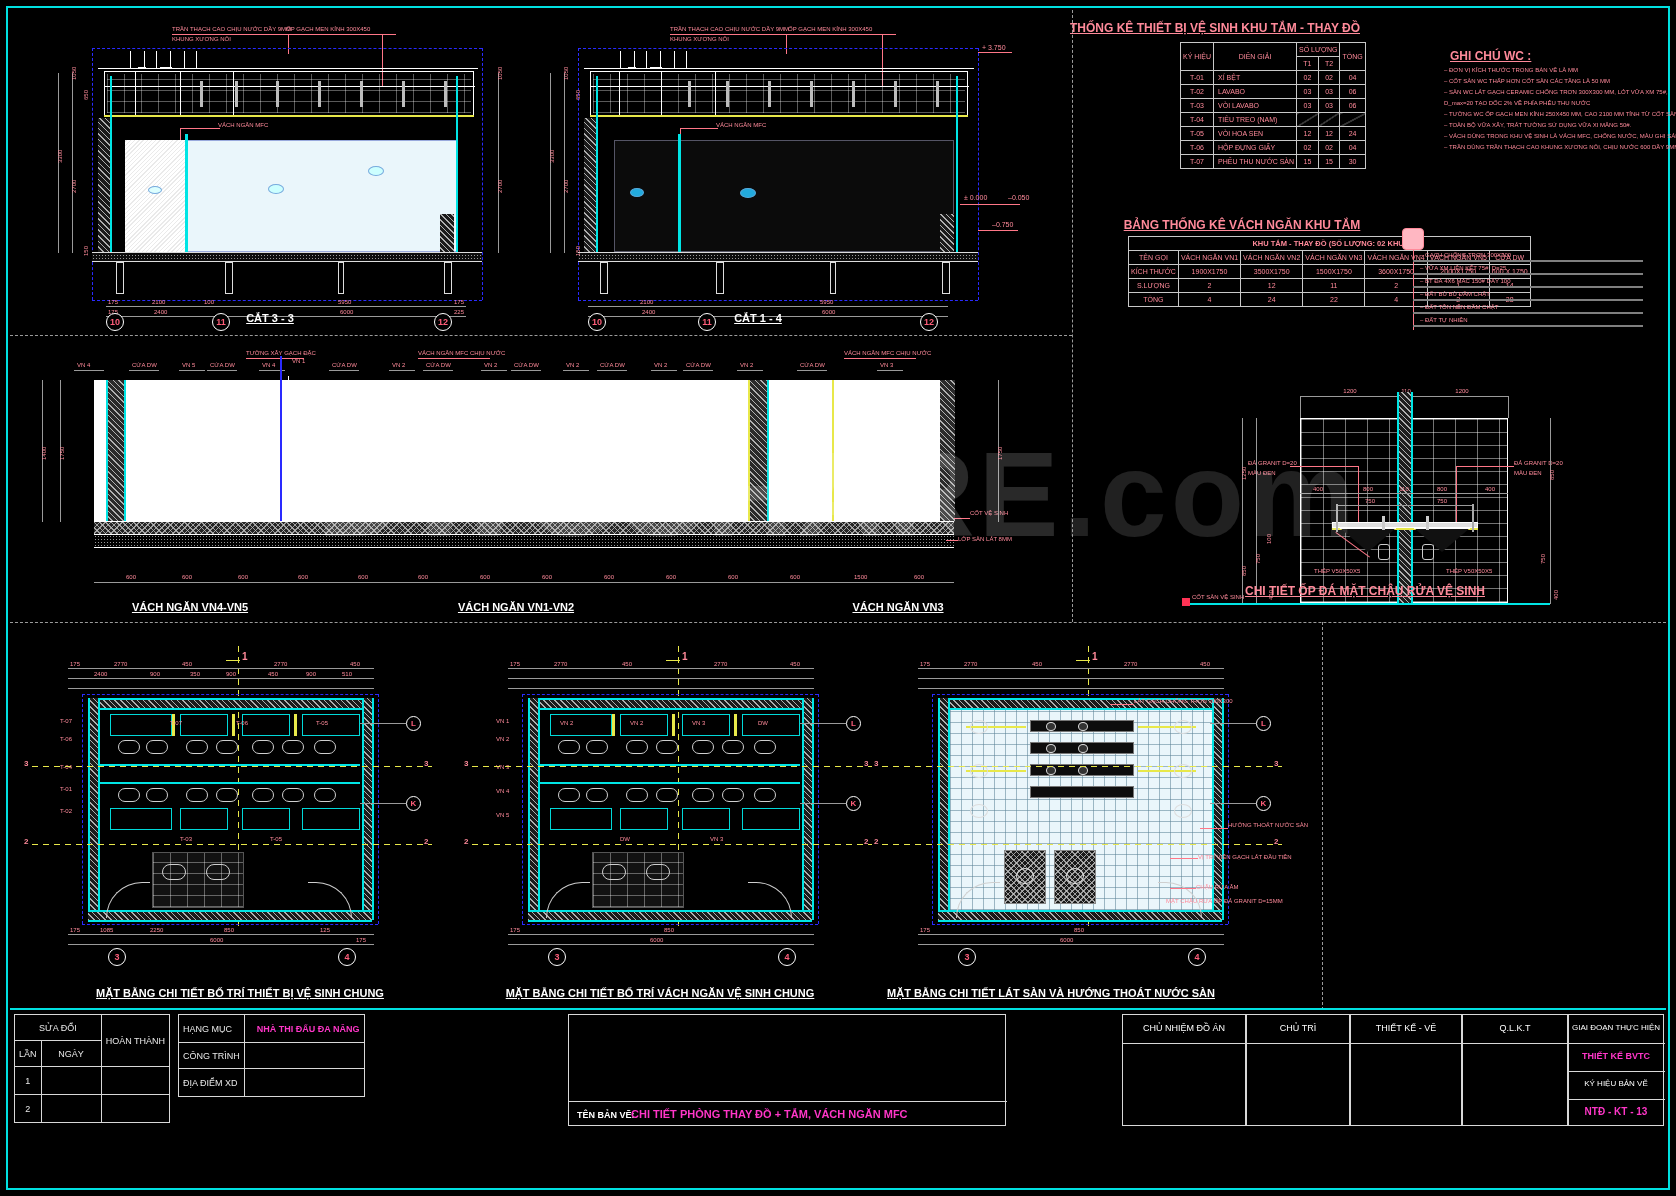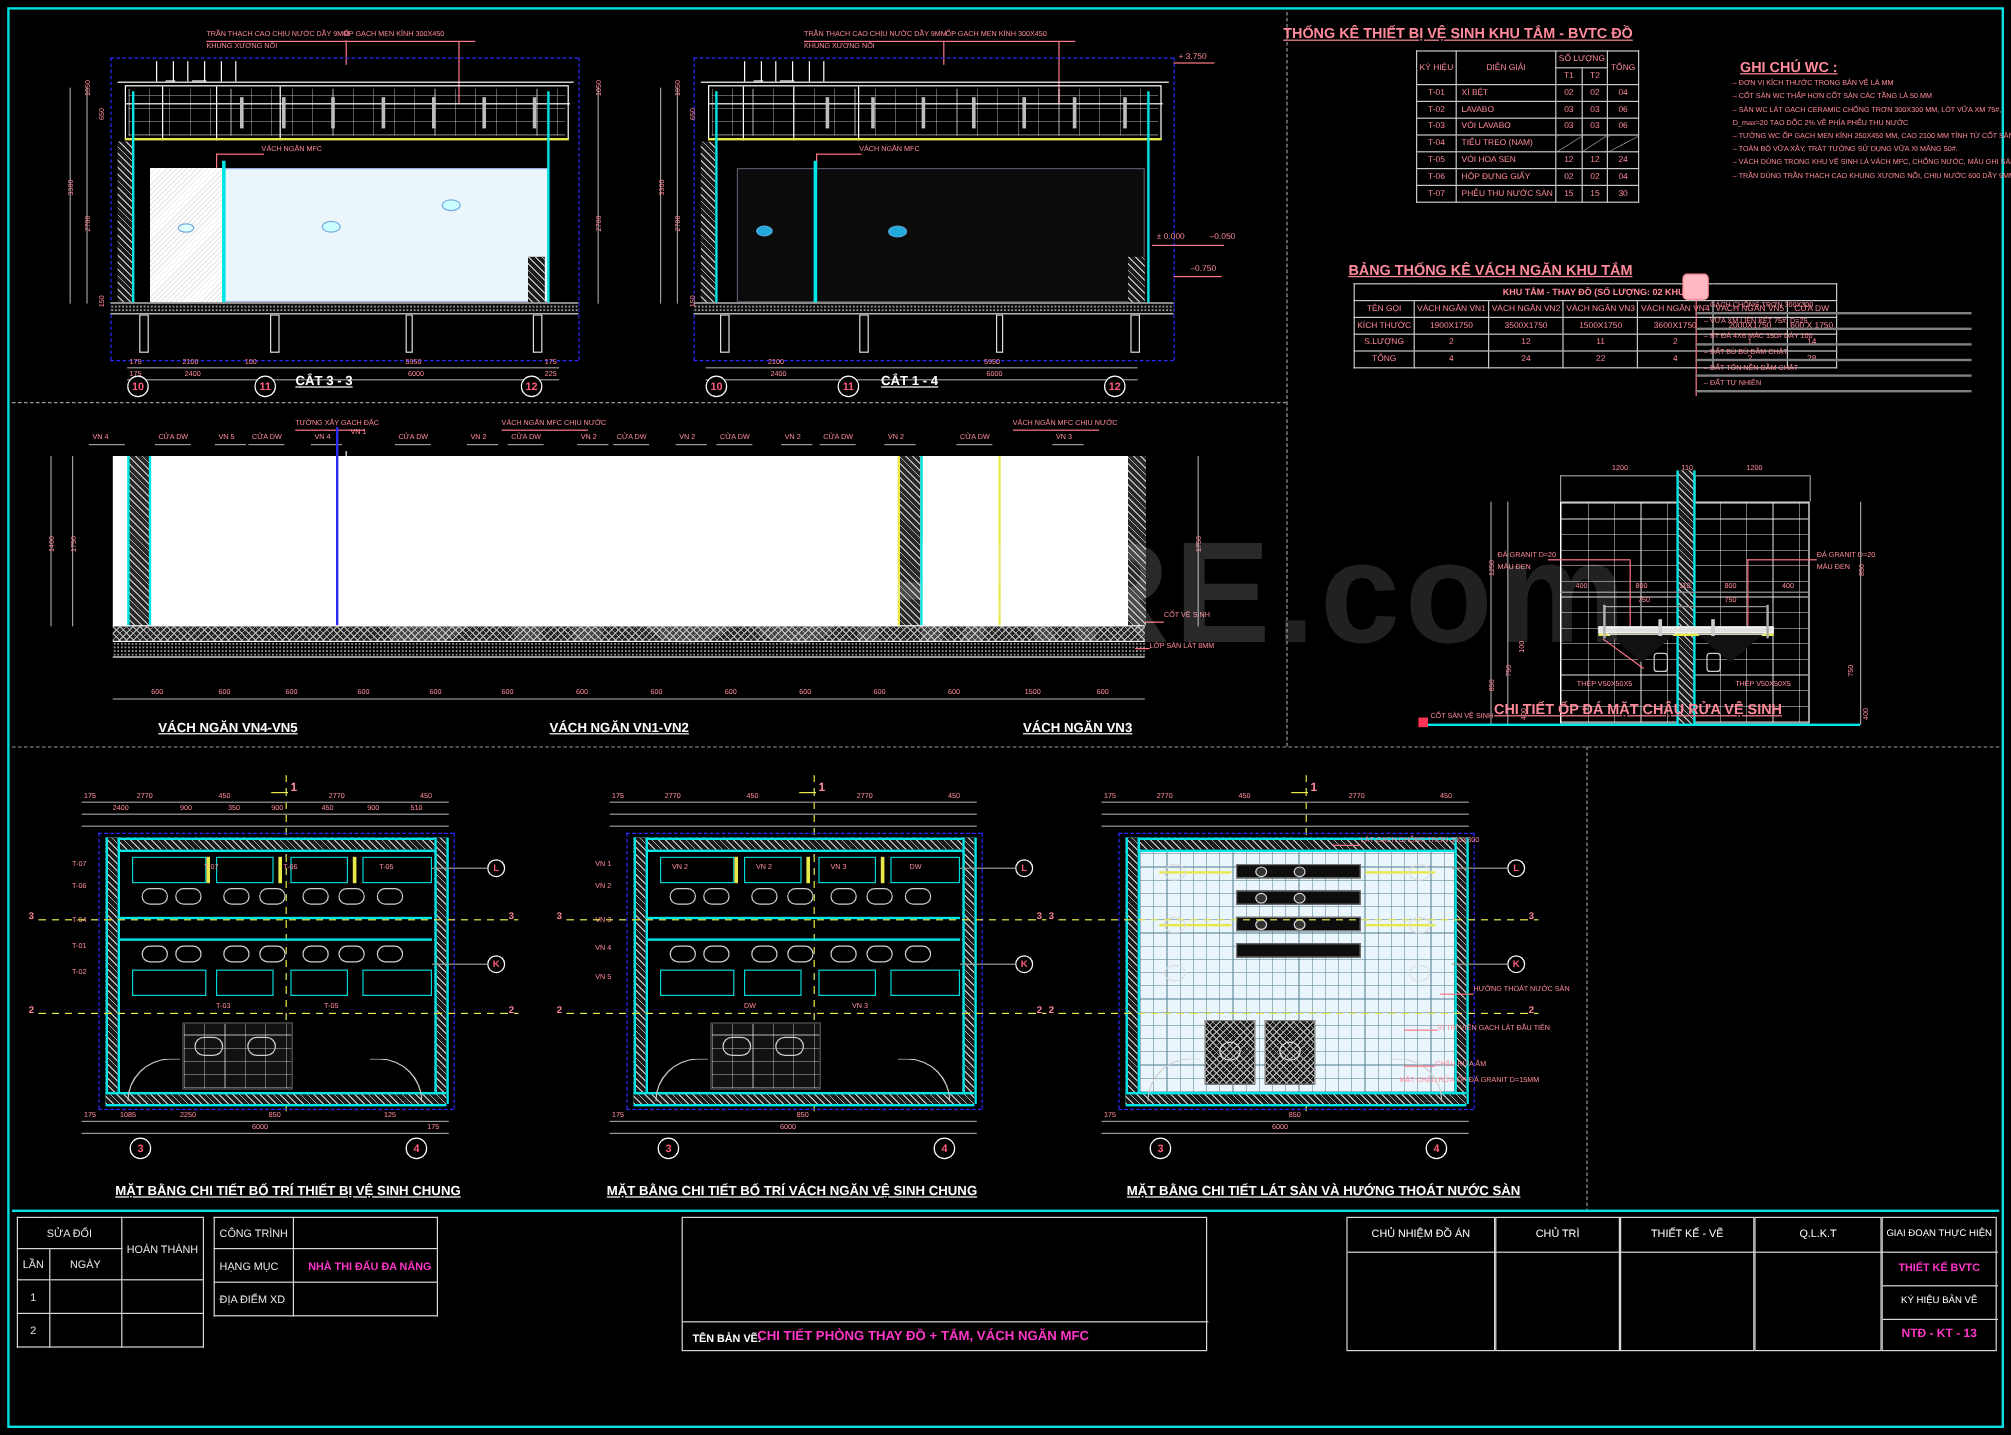--- a/index.html
+++ b/index.html
@@ -349,21 +349,21 @@
     <div class="t t6 red" style="left:112px; top:291px;">2400</div>
     <div class="t t6 red" style="left:292px; top:291px;">6000</div>
 
     <div class="bub" style="left:58px; top:295px;">10</div>
     <div class="bub" style="left:168px; top:295px;">11</div>
     <div class="bub" style="left:390px; top:295px;">12</div>
 
     <div class="t t11 b wh u ctr" style="left:228px; top:295px;">CẮT 1 - 4</div>
   </div>
 
-  <div class="t t12 b red u ctr" style="left:1215px; top:22px;">THỐNG KÊ THIẾT BỊ VỆ SINH KHU TẮM - BVTC ĐỒ</div>
+  <div class="t t12 b red u ctr" style="left:1215px; top:22px;">THỐNG KÊ THIẾT BỊ VỆ SINH KHU TẮM - THAY ĐỒ</div>
 
   <table class="cad" style="left:1180px; top:42px; width:180px;">
     <tbody>
         <tr>
       <td rowspan="2" style="width:34px;">KÝ HIỆU</td>
       <td rowspan="2" style="width:70px;">DIỄN GIẢI</td>
       <td colspan="2">SỐ LƯỢNG</td>
       <td rowspan="2" style="width:26px;">TỔNG</td>
     </tr>
     <tr>
@@ -1003,21 +1003,21 @@
 
     <div class="ln" style="left:48px; top:298px; width:306px; height:1px;"></div>
     <div class="ln" style="left:48px; top:308px; width:306px; height:1px;"></div>
     <div class="t t6 red" style="left:50px; top:291px;">175</div>
     <div class="t t6 red" style="left:204px; top:291px;">850</div>
     <div class="t t6 red" style="left:190px; top:301px;">6000</div>
 
     <div class="bub" style="left:88px; top:312px;">3</div>
     <div class="bub" style="left:318px; top:312px;">4</div>
   </div>
-  <div class="t t11 b wh u ctr" style="left:1103px; top:988px;text-align:right;">MẶT BẰNG CHI TIẾT LÁT SÀN VÀ HƯỚNG THOÁT NƯỚC SÀN</div>
+  <div class="t t11 b wh u ctr" style="left:1051px; top:988px;text-align:right;">MẶT BẰNG CHI TIẾT LÁT SÀN VÀ HƯỚNG THOÁT NƯỚC SÀN</div>
 
   <div class="abs" style="left:10px; top:1008px; width:1656px; height:178px; border-top:2px solid #00e0e0;">
 
     <table class="tb" style="left:4px; top:4px; width:156px;">
       <tbody>
           <tr>
         <td colspan="2" style="width:90px; height:26px;">SỬA ĐỔI</td>
         <td rowspan="2" style="width:66px;">HOÀN THÀNH</td>
       </tr>
       <tr>
@@ -1033,26 +1033,26 @@
         <td style="height:28px;">2</td>
         <td></td>
         <td></td>
       </tr>
     </tbody>
       </table>
 
     <table class="tb" style="left:168px; top:4px;">
       <tbody>
       <tr>
+        <td style="height:28px; text-align:left;">HẠNG MỤC</td>
+        <td style="color:#ff36c8; font-weight:bold; text-align:left; padding-left:12px;">NHÀ THI ĐẤU ĐA NĂNG</td>
+      </tr>
+      <tr>
         <td style="height:26px; text-align:left;">CÔNG TRÌNH</td>
         <td class="mag"></td>
-      </tr>
-      <tr>
-        <td style="height:28px; text-align:left;">HẠNG MỤC</td>
-        <td style="color:#ff36c8; font-weight:bold; text-align:left; padding-left:12px;">NHÀ THI ĐẤU ĐA NĂNG</td>
       </tr>
       <tr>
         <td style="height:28px; text-align:left;">ĐỊA ĐIỂM XD</td>
         <td class="mag"></td>
       </tr>
     </tbody>
       </table>
 
     <div class="abs" style="left:558px; top:4px; width:438px; height:112px; border:1px solid #d8d8d8;">
       <div class="abs" style="left:0; top:86px; width:438px; height:1px; background:#d8d8d8;"></div>

